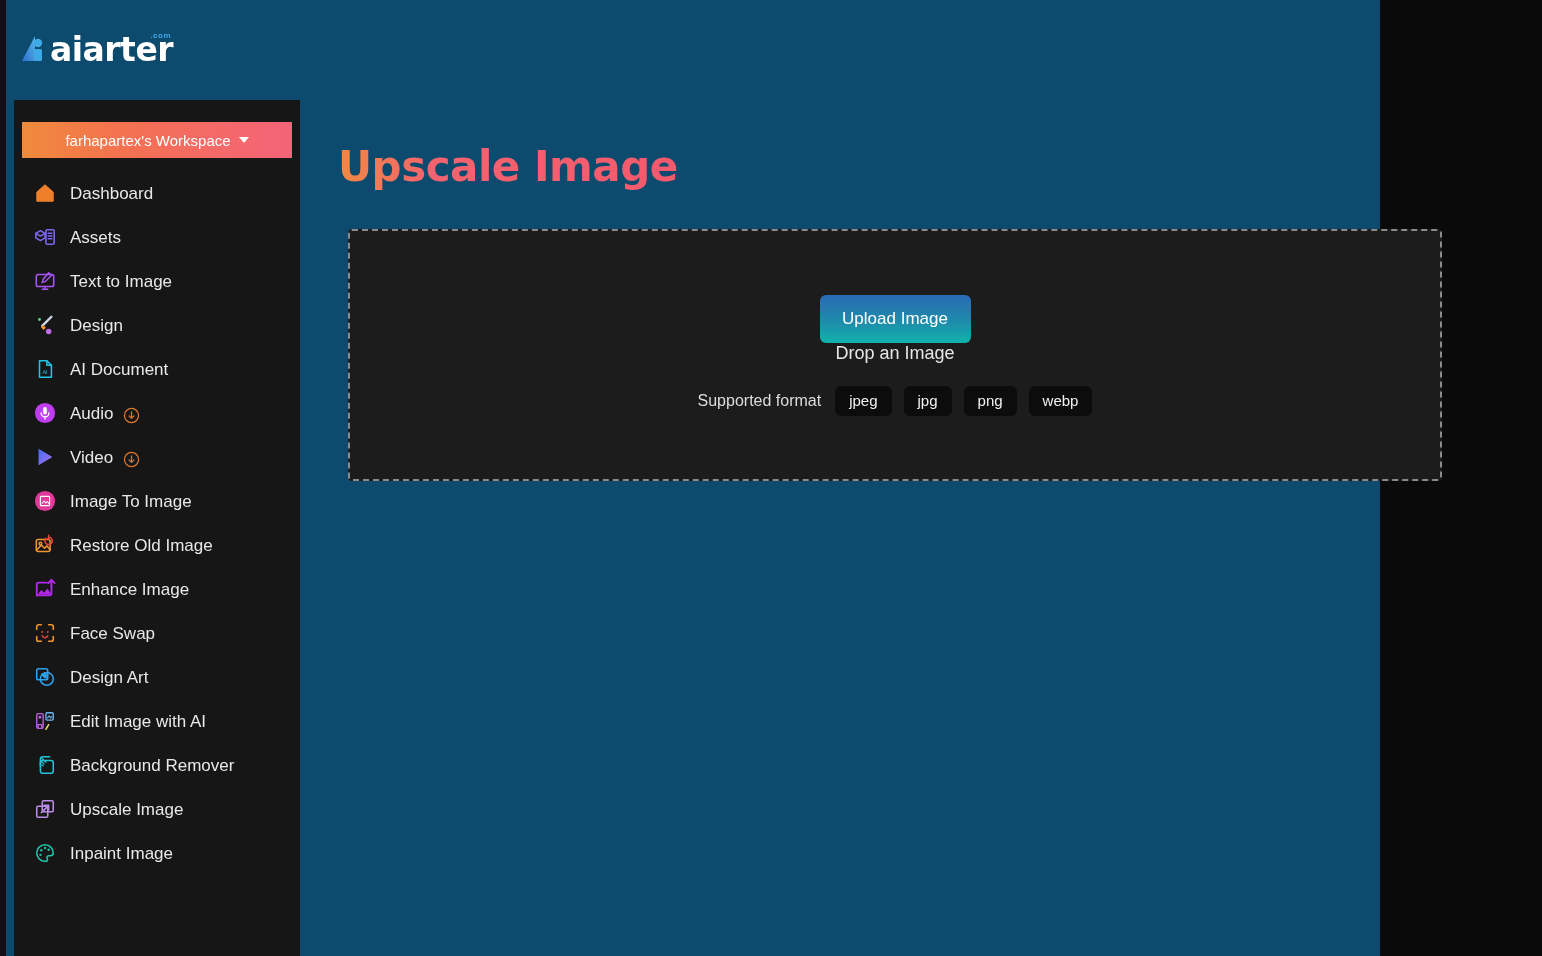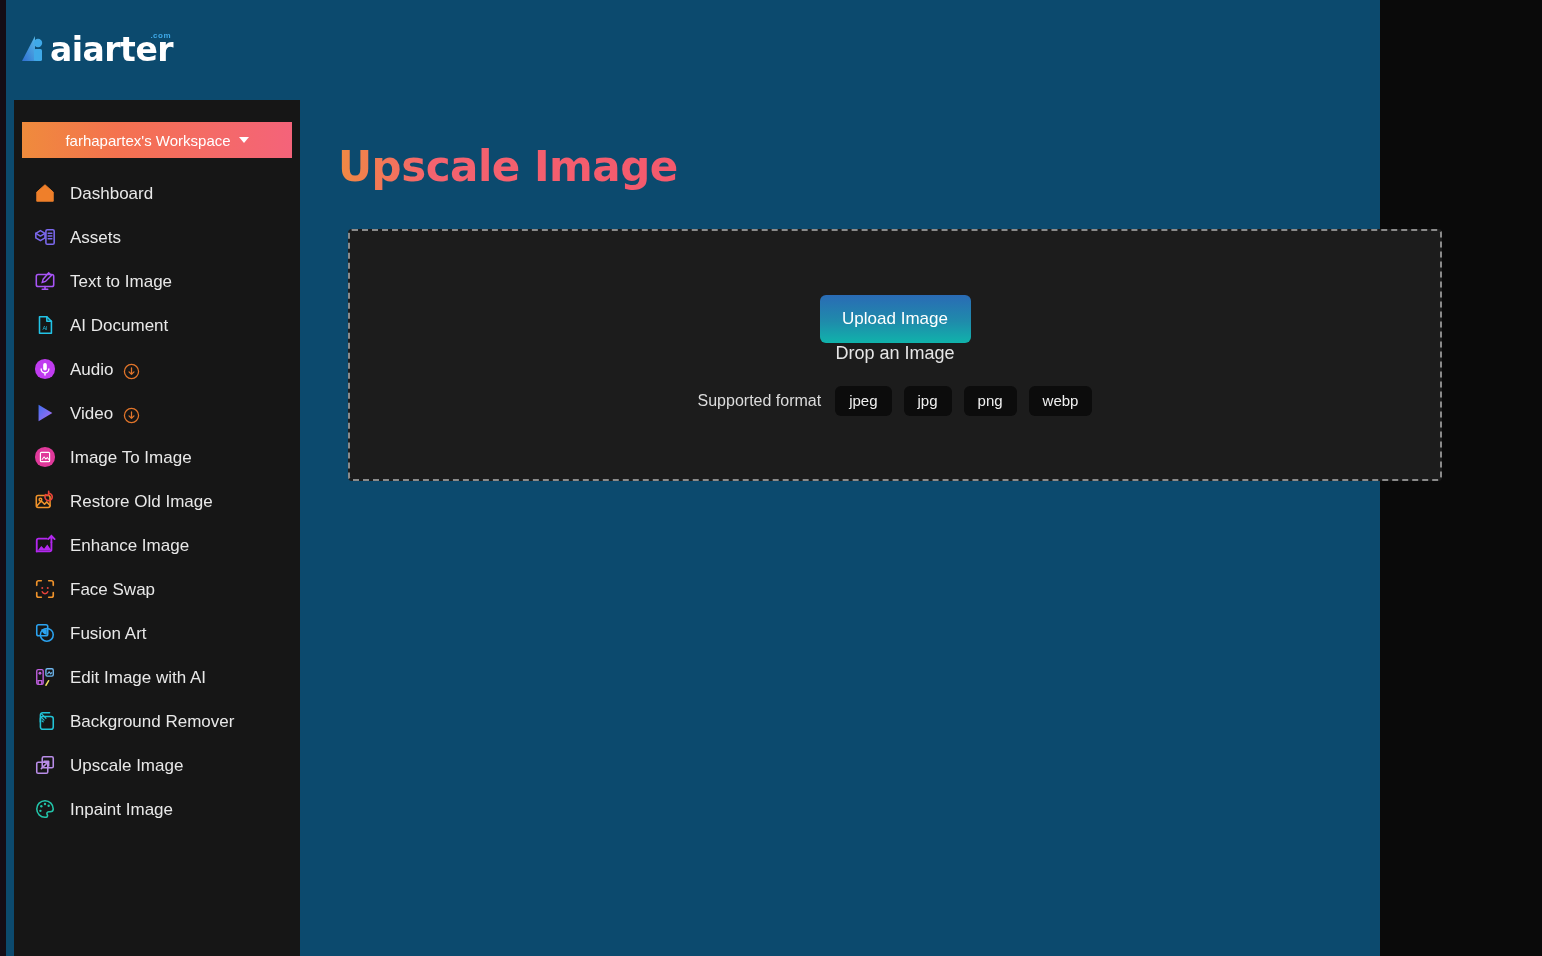--- a/index.html
+++ b/index.html
@@ -248,20 +248,31 @@
               <rect x="2.5" y="5" width="19" height="13" rx="2" stroke="#a855f7" fill="none" stroke-width="1.7" stroke-linecap="round" stroke-linejoin="round"></rect>
               <path d="M9 21h6M12 18v3" stroke="#a855f7" fill="none" stroke-width="1.7" stroke-linecap="round" stroke-linejoin="round"></path>
               <path d="M16 3 l3 3 -6.5 6.5 -3.5 1 1-3.5 Z" stroke="#a855f7" fill="none" stroke-width="1.6"></path>
             </svg>
           </span>
           <span class="nav-label">Text to Image</span>
         </div>
         <div class="nav-item">
           <span class="nav-icon">
             <svg width="22" height="22" viewBox="0 0 24 24">
+              <path d="M19 3 L9 13" stroke="#cfd8e3" stroke-width="2.6" stroke-linecap="round"></path>
+              <path d="M10 12 l3 3 -2.5 2.5 -3-3 Z" fill="#f0932b"></path>
+              <circle cx="16" cy="19" r="3" fill="#c06ce8"></circle>
+              <circle cx="6" cy="6" r="1.6" fill="#5fd08a"></circle>
+            </svg>
+          </span>
+          <span class="nav-label">Design</span>
+        </div>
+        <div class="nav-item">
+          <span class="nav-icon">
+            <svg width="22" height="22" viewBox="0 0 24 24">
               <path d="M6 3h8l5 5v13H6Z" stroke="#22c3e6" fill="none" stroke-width="1.7" stroke-linecap="round" stroke-linejoin="round"></path>
               <path d="M14 3v5h5" stroke="#22c3e6" fill="none" stroke-width="1.7" stroke-linecap="round" stroke-linejoin="round"></path>
               <text x="12" y="17" font-size="6" fill="#22c3e6" text-anchor="middle" font-family="sans-serif">AI</text>
             </svg>
           </span>
           <span class="nav-label">AI Document</span>
         </div>
         <div class="nav-item">
           <span class="nav-icon">
             <svg width="22" height="22" viewBox="0 0 24 24">
@@ -339,21 +350,21 @@
           <span class="nav-label">Face Swap</span>
         </div>
         <div class="nav-item">
           <span class="nav-icon">
             <svg width="22" height="22" viewBox="0 0 24 24">
               <rect x="3" y="3" width="12" height="12" rx="2" stroke="#2ba3f0" fill="none" stroke-width="1.7" stroke-linecap="round" stroke-linejoin="round"></rect>
               <circle cx="14" cy="14" r="7" stroke="#2ba3f0" fill="none" stroke-width="1.7"></circle>
               <path d="M8 8 h6 v6 a7 7 0 0 1-6-6 Z" fill="#2ba3f0"></path>
             </svg>
           </span>
-          <span class="nav-label">Fusion Art</span>
+          <span class="nav-label">Design Art</span>
         </div>
         <div class="nav-item">
           <span class="nav-icon">
             <svg width="22" height="22" viewBox="0 0 24 24">
               <rect x="3" y="4" width="7" height="16" rx="1.5" stroke="#c060e0" fill="none" stroke-width="1.5"></rect>
               <circle cx="6.5" cy="8" r="1.6" fill="#c060e0"></circle>
               <path d="M4.5 20 v-4 h4 v4" stroke="#c060e0" fill="none" stroke-width="1.5"></path>
               <rect x="13" y="3" width="8" height="8" rx="1.5" stroke="#6fb8f0" fill="none" stroke-width="1.5"></rect>
               <path d="M14.5 9 l2-2.5 1.8 2 1.2-1.5" stroke="#6fb8f0" fill="none" stroke-width="1.3"></path>
               <path d="M13 21 l3-5" stroke="#f0e05f" fill="none" stroke-width="1.6" stroke-linecap="round"></path>

